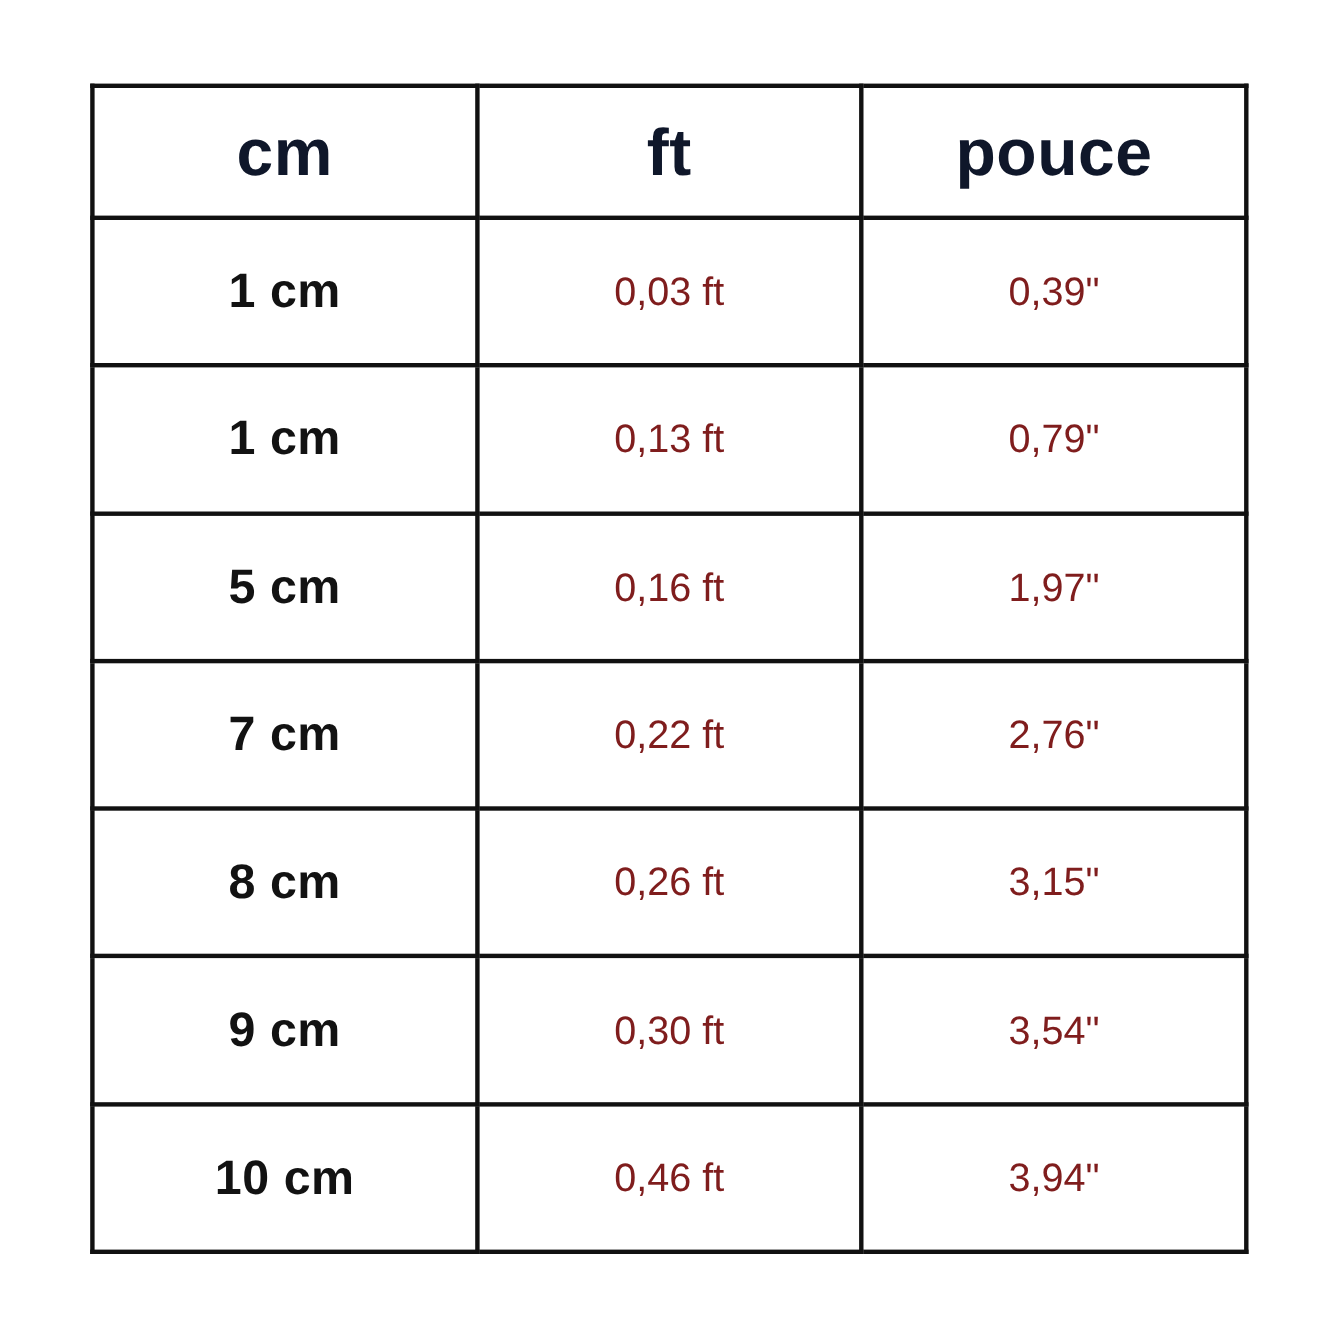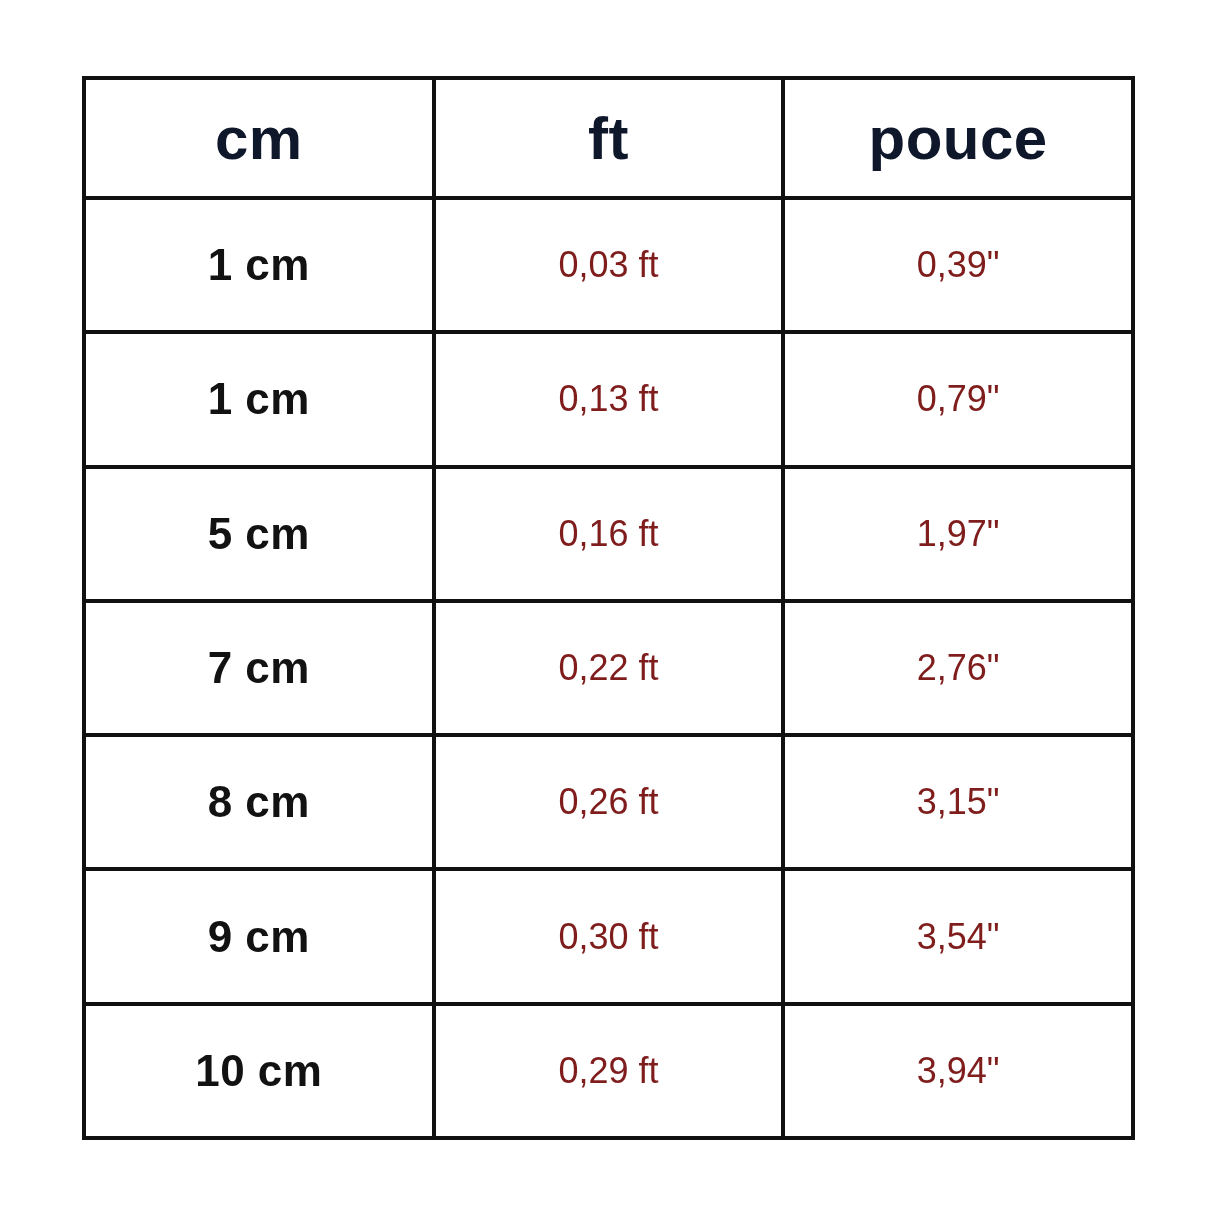--- a/index.html
+++ b/index.html
@@ -90,17 +90,17 @@
       <td class="cell-ft">0,26 ft</td>
       <td class="cell-pouce">3,15"</td>
     </tr>
     <tr>
       <td class="cell-cm">9 cm</td>
       <td class="cell-ft">0,30 ft</td>
       <td class="cell-pouce">3,54"</td>
     </tr>
     <tr>
       <td class="cell-cm">10 cm</td>
-      <td class="cell-ft">0,29 ft</td>
+      <td class="cell-ft">0,46 ft</td>
       <td class="cell-pouce">3,94"</td>
     </tr>
   </tbody>
 </table>
 
 </body></html>

